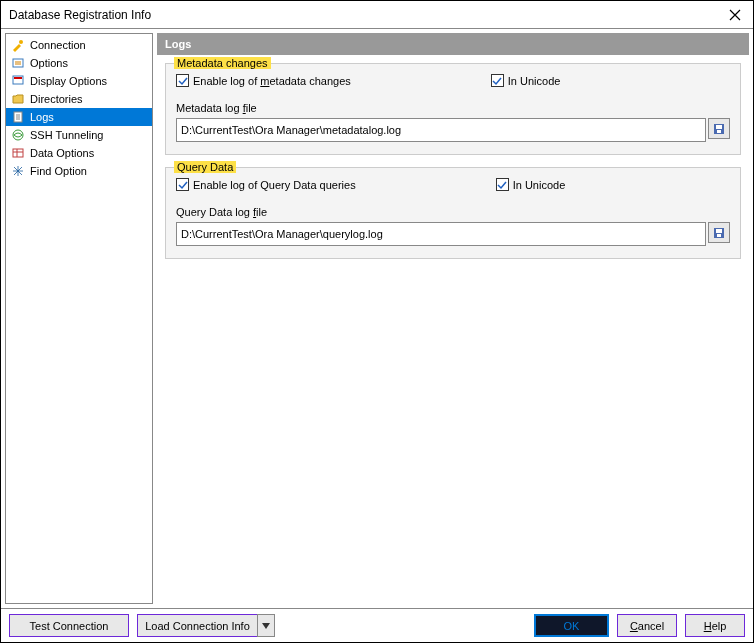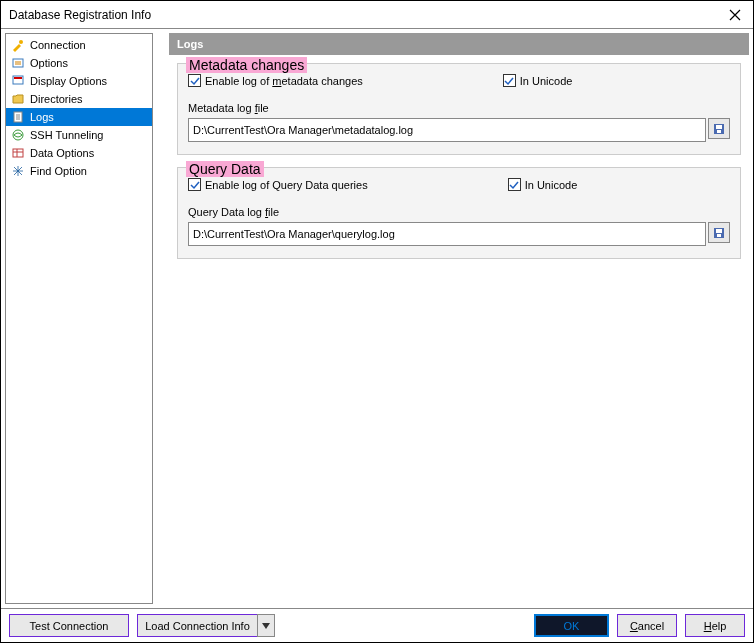--- a/index.html
+++ b/index.html
@@ -2,31 +2,31 @@
 <html><head>
 <meta charset="utf-8">
 <style>
 * { box-sizing: border-box; margin: 0; padding: 0; }
 body { font-family: Tahoma, Arial, sans-serif; font-size: 11px; background: #fff; }
 .window { width: 754px; height: 643px; border: 1px solid #000; background: #fff; display: flex; flex-direction: column; position: relative; }
 .titlebar { height: 28px; background: #fff; border-bottom: 1px solid #888; display: flex; align-items: center; padding: 0 8px; justify-content: space-between; }
 .titlebar-text { font-size: 12px; }
 .close-btn { width: 20px; height: 20px; display: flex; align-items: center; justify-content: center; cursor: pointer; font-size: 14px; }
 .close-btn svg { width: 12px; height: 12px; }
-.body { flex: 1; display: flex; padding: 4px; gap: 16px; overflow: hidden; }
+.body { flex: 1; display: flex; padding: 4px; gap: 4px; overflow: hidden; }
 .sidebar { width: 148px; border: 1px solid #888; background: #fff; padding: 2px 0; }
 .sidebar-item { display: flex; align-items: center; height: 18px; padding: 0 4px; gap: 4px; cursor: pointer; }
 .sidebar-item.selected { background: #0078d7; color: #fff; }
 .nav-icon { width: 16px; height: 16px; display: flex; align-items: center; justify-content: center; flex-shrink: 0; }
 .nav-icon svg { width: 14px; height: 14px; }
 .content { flex: 1; display: flex; flex-direction: column; }
 .content-header { height: 22px; background: #999; color: #fff; font-weight: bold; display: flex; align-items: center; padding: 0 8px; font-size: 11px; }
 .content-body { flex: 1; padding: 8px; background: #fff; }
 .groupbox { border: 1px solid #ccc; background: #f4f4f4; padding: 10px 10px 12px 10px; margin-bottom: 12px; position: relative; }
-.groupbox-title { position: absolute; top: -7px; left: 8px; background: #f9a8d4; padding: 0 3px; font-size: 14px; }
+.groupbox-title { position: absolute; top: -7px; left: 8px; background: #fde047; padding: 0 3px; font-size: 11px; }
 .checkbox-row { display: flex; align-items: center; gap: 140px; margin-bottom: 8px; }
 .checkbox-item { display: flex; align-items: flex-end; gap: 4px; cursor: pointer; }
 .checkbox { width: 13px; height: 13px; border: 1px solid #333; background: #fff; display: flex; align-items: center; justify-content: center; }
 .checkbox svg { width: 10px; height: 10px; }
 .field-label { margin-bottom: 4px; margin-top: 15px; }
 .input-row { display: flex; gap: 2px; }
 .text-input { flex: 1; height: 24px; border: 1px solid #888; background: #fff; padding: 0 4px; font-family: inherit; font-size: 11px; }
 .icon-btn { width: 22px; height: 21px; border: 1px solid #888; background: #e8e8e8; display: flex; align-items: center; justify-content: center; cursor: pointer; }
 .icon-btn svg { width: 14px; height: 14px; }
 .footer { height: 34px; border-top: 1px solid #888; display: flex; align-items: center; padding: 0 8px; gap: 8px; }

